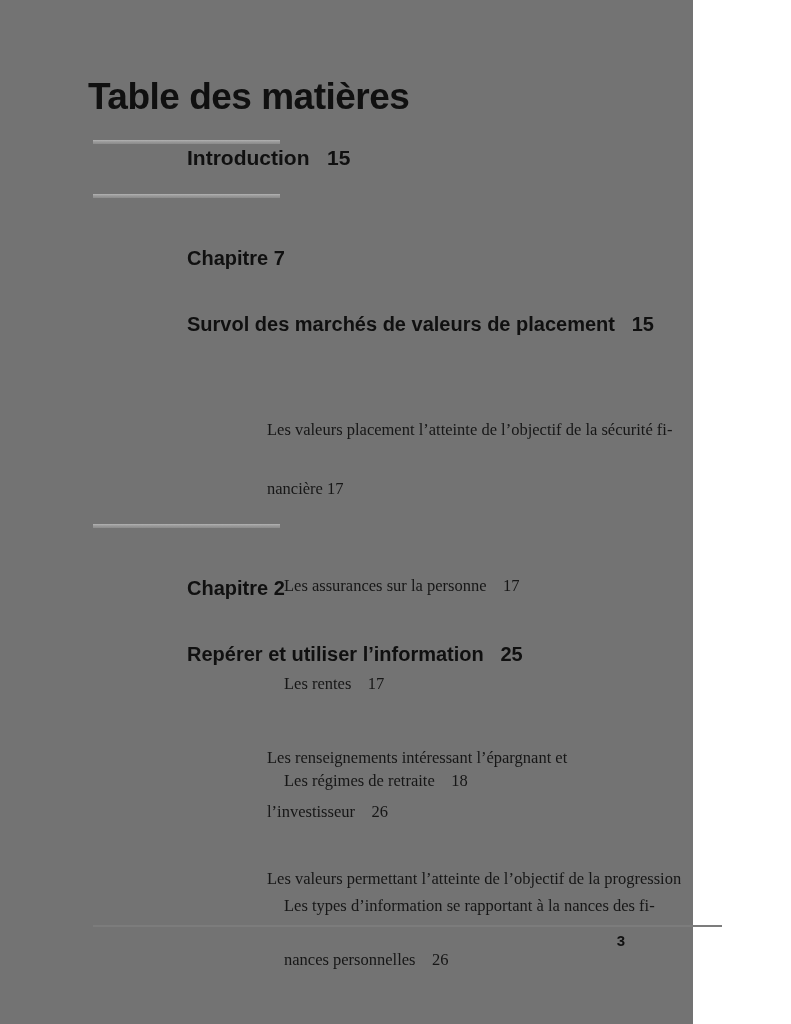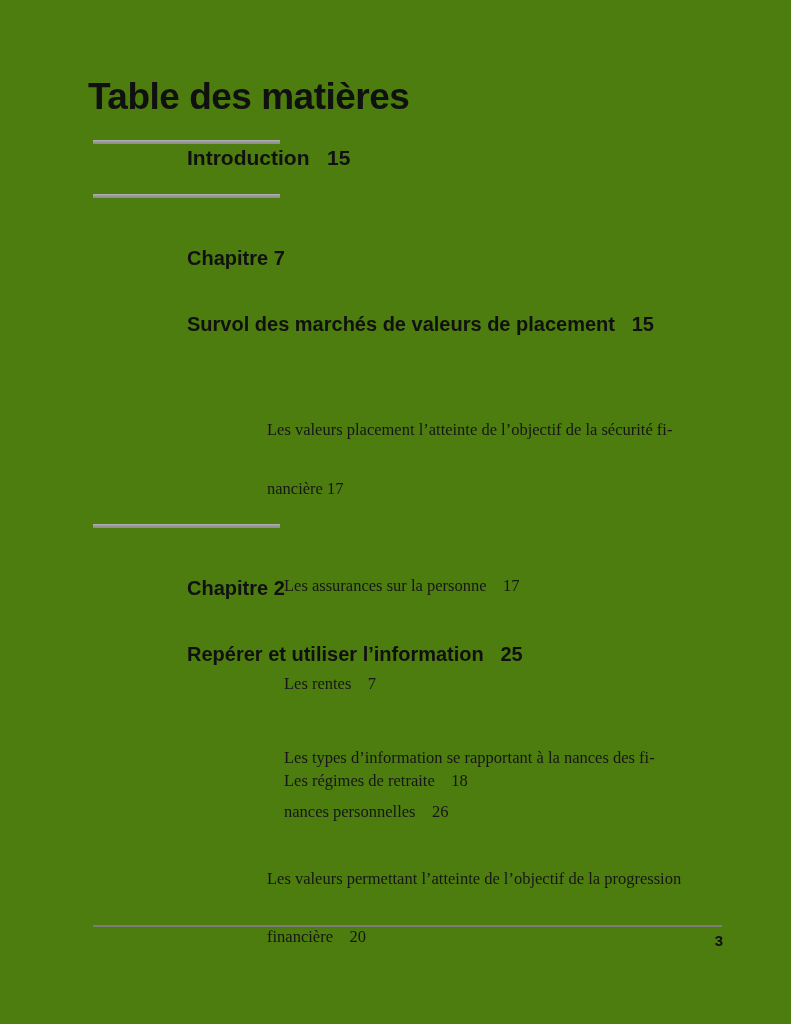--- a/index.html
+++ b/index.html
@@ -6,22 +6,22 @@
   html,body { background:#ffffff; }
   body {
     width:791px; height:1024px;
     font-family:"Liberation Sans", sans-serif;
     color:#151515;
     position:relative;
     overflow:hidden;
   }
   .page {
     position:absolute; left:0; top:0;
-    width:791px; height:1024px;
-    background:#4d7c0f;
+    width:693px; height:1024px;
+    background:#737373;
   }
   .doc-title {
     position:absolute; left:88px; top:77px;
     font-size:37px; font-weight:bold; line-height:40px;
     letter-spacing:-0.5px;
     color:#101010;
     white-space:pre;
   }
   .sec { position:absolute; left:93px; width:640px; }
   .sec-intro { top:140px; }
@@ -81,43 +81,46 @@
     </div>
     <div class="entries">
       <div class="entry l1">
         <div class="ln">Les valeurs placement l’atteinte de l’objectif de la sécurité fi-</div>
         <div class="ln">nancière 17</div>
       </div>
       <div class="entry l2">
         <div class="ln">Les assurances sur la personne    17</div>
       </div>
       <div class="entry l2">
-        <div class="ln">Les rentes    7</div>
+        <div class="ln">Les rentes    17</div>
       </div>
       <div class="entry l2">
         <div class="ln">Les régimes de retraite    18</div>
       </div>
       <div class="entry l1">
         <div class="ln">Les valeurs permettant l’atteinte de l’objectif de la progression</div>
-        <div class="ln">financière    20</div>
       </div>
       <div class="entry l2">
         
       </div>
 
     </div>
   </section>
 
   <section class="sec sec-ch2">
     <div class="bar"></div>
     <div class="heading">
       <div>Chapitre 2</div>
       <div>Repérer et utiliser l’information   25</div>
     </div>
     <div class="entries">
+      <div class="entry l1">
+        <div class="ln">Les renseignements intéressant l’épargnant et</div>
+        <div class="ln">l’investisseur    26</div>
+      </div>
       <div class="entry l2 gap">
         <div class="ln">Les types d’information se rapportant à la nances des fi-</div>
         <div class="ln">nances personnelles    26</div>
       </div>
       <div class="entry l2">
         
       </div>
 
     </div>
   </section>

